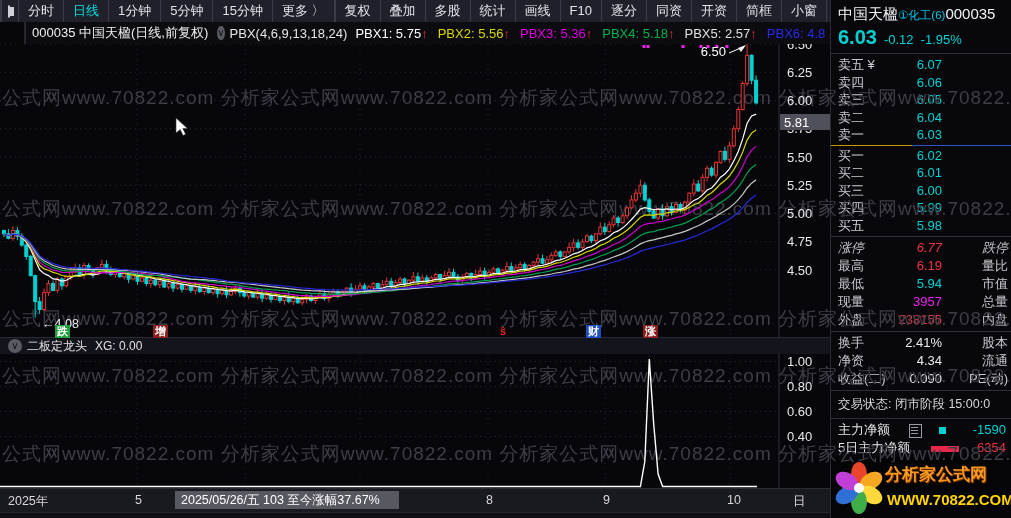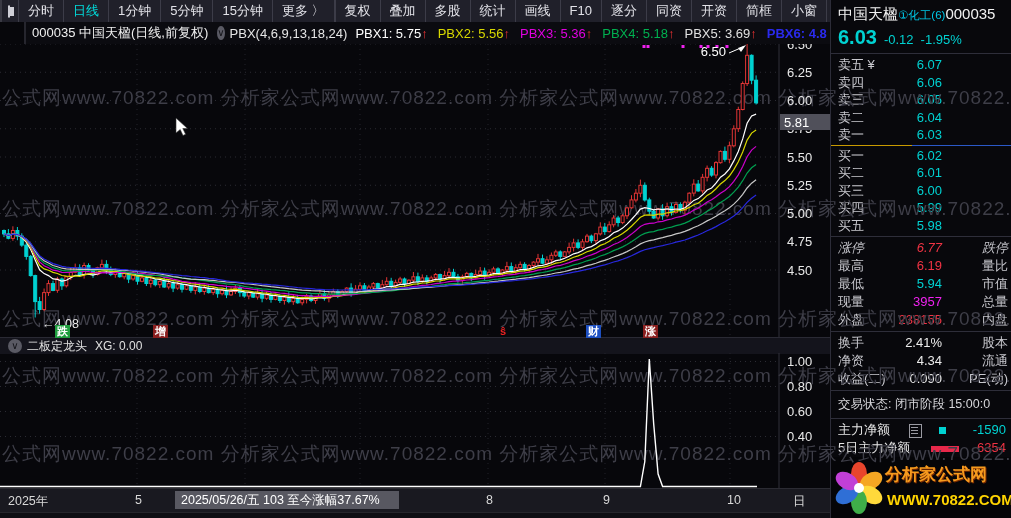--- a/index.html
+++ b/index.html
@@ -105,22 +105,22 @@
 
   <div class="indbar">
     <span class="sym">000035 中国天楹(日线,前复权)</span>
     <span class="circle-btn">∨</span>
     <span class="formula">PBX(4,6,9,13,18,24)</span>
     <span style="display:flex;">
         <span class="pbx-item"><span style="color: rgb(255, 255, 255);">PBX1: 5.75</span><span class="arr">↑</span></span>
         <span class="pbx-item"><span style="color: rgb(216, 216, 0);">PBX2: 5.56</span><span class="arr">↑</span></span>
         <span class="pbx-item"><span style="color: rgb(224, 0, 224);">PBX3: 5.36</span><span class="arr">↑</span></span>
         <span class="pbx-item"><span style="color: rgb(0, 176, 80);">PBX4: 5.18</span><span class="arr">↑</span></span>
-        <span class="pbx-item"><span style="color: rgb(224, 224, 224);">PBX5: 3.69</span><span class="arr">↑</span></span>
-        <span class="pbx-item"><span style="color: rgb(42, 42, 238); font-weight: bold;">PBX6: 4.8</span></span>
+        <span class="pbx-item"><span style="color: rgb(224, 224, 224);">PBX5: 2.57</span><span class="arr">↑</span></span>
+        <span class="pbx-item"><span style="color: rgb(42, 42, 238);">PBX6: 4.8</span></span>
       </span>
     <span class="diamond">◇</span>
     <span class="page-icon"></span>
   </div>
 
   <div id="mainChart">
       <div class="wm" style="top: 41px;">分析家公式网www.70822.com 分析家公式网www.70822.com 分析家公式网www.70822.com 分析家公式网www.70822.com </div>
       <div class="wm" style="top: 152px;">分析家公式网www.70822.com 分析家公式网www.70822.com 分析家公式网www.70822.com 分析家公式网www.70822.com </div>
       <div class="wm" style="top: 262px;">分析家公式网www.70822.com 分析家公式网www.70822.com 分析家公式网www.70822.com 分析家公式网www.70822.com </div>
       <svg width="830" height="293">

